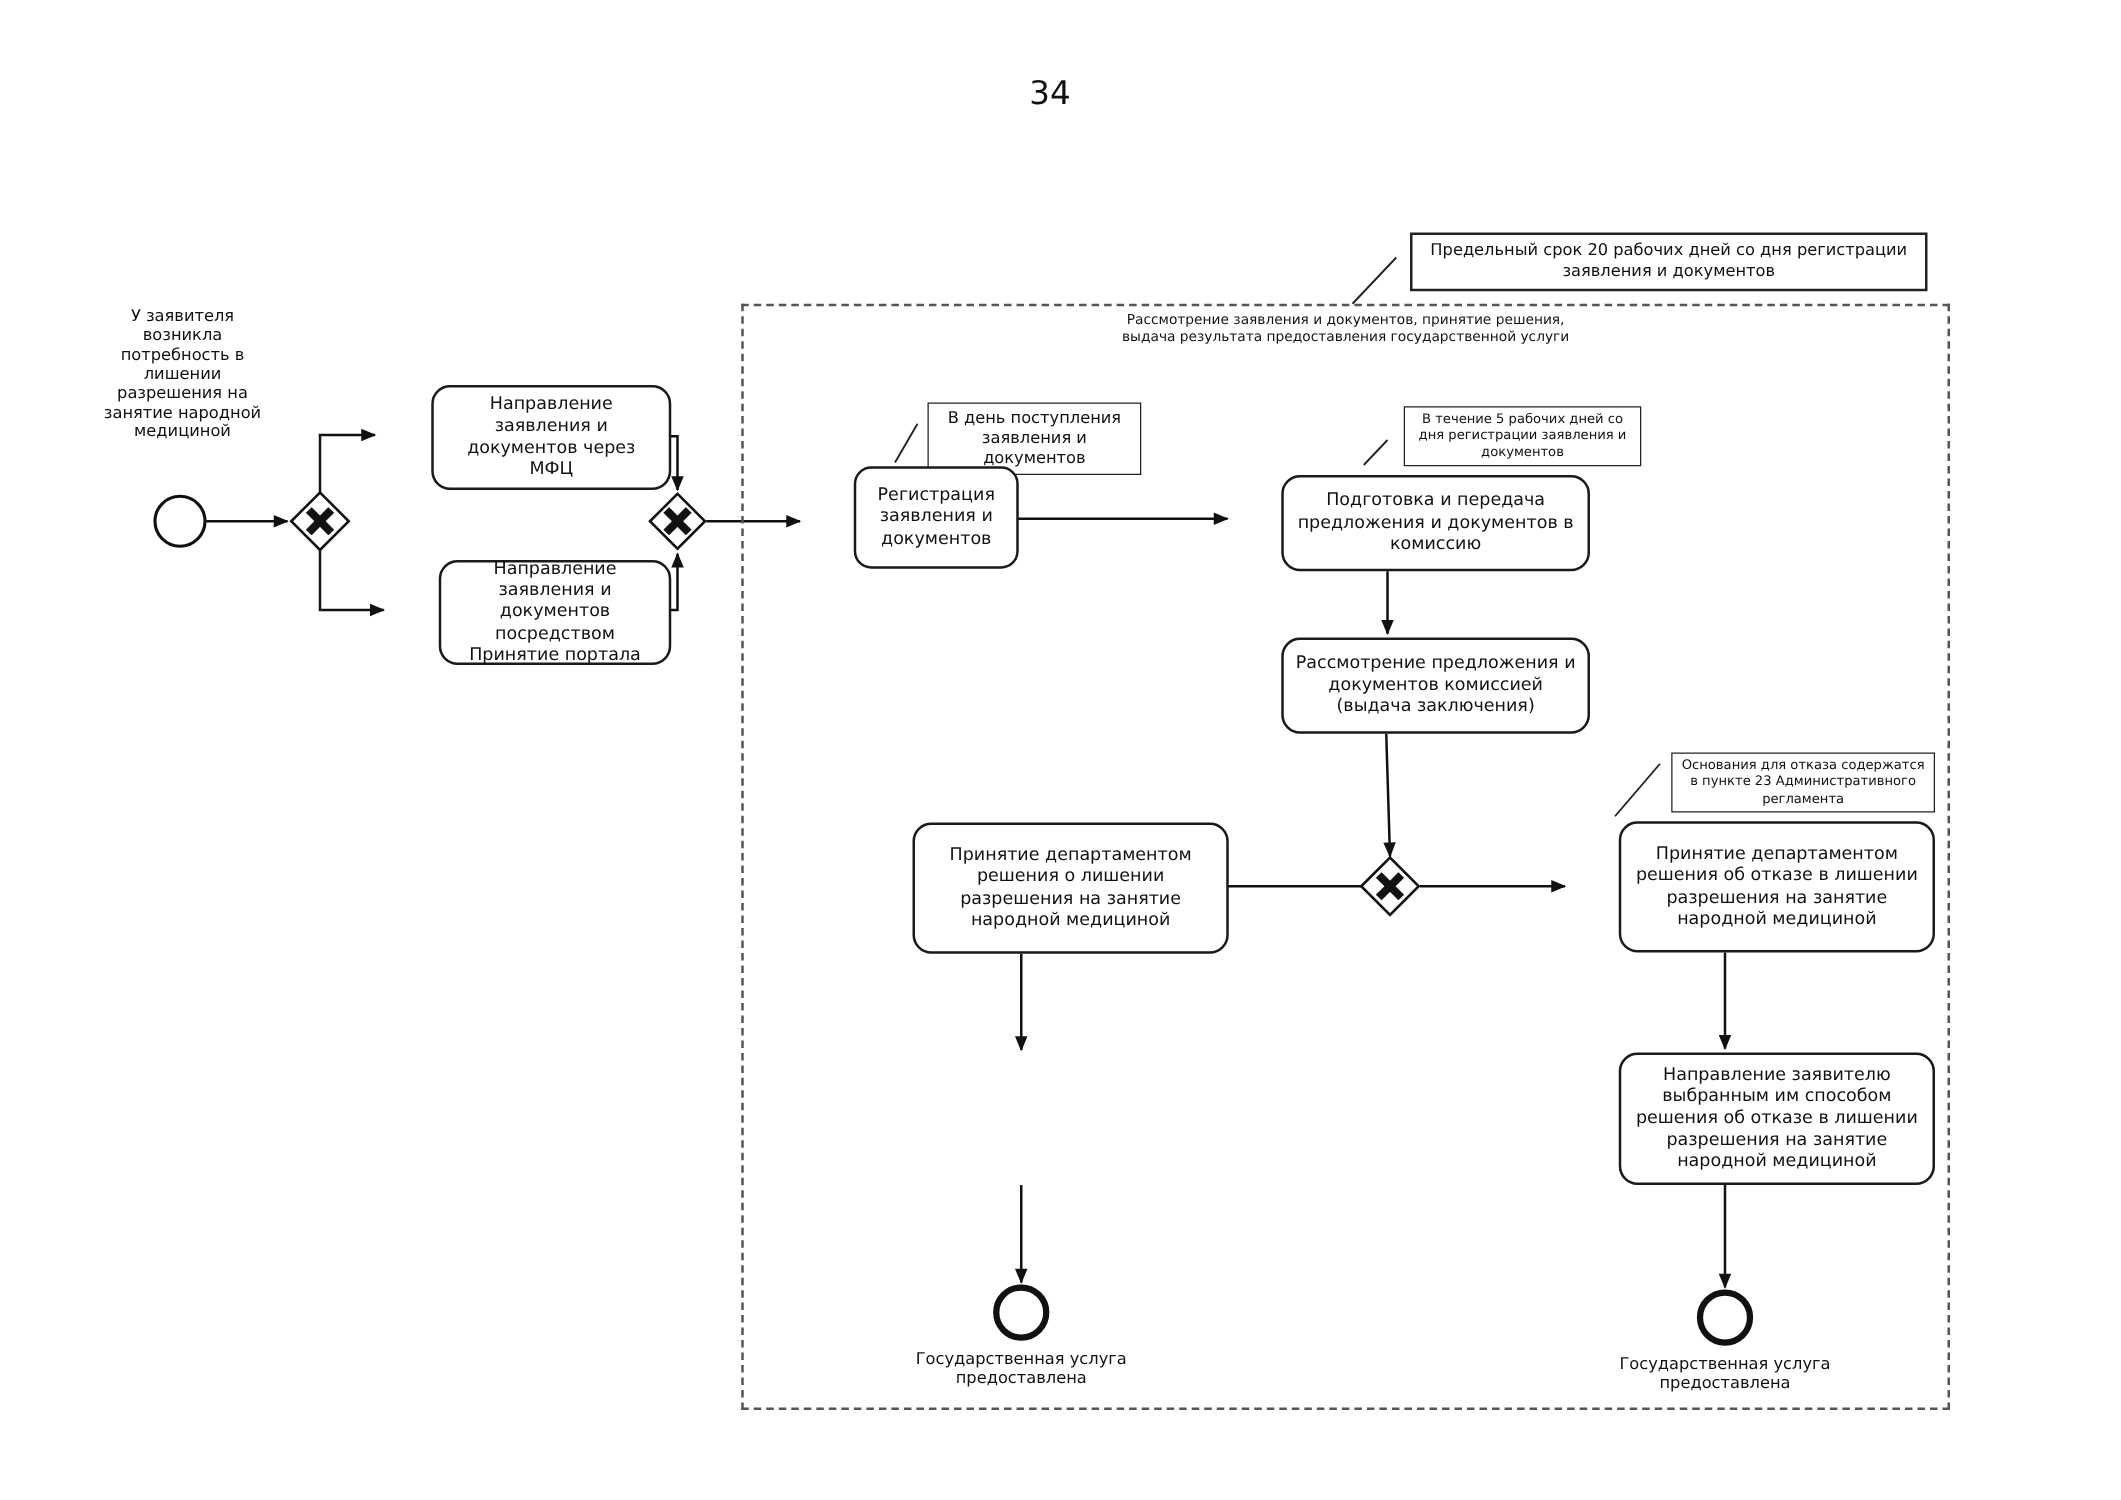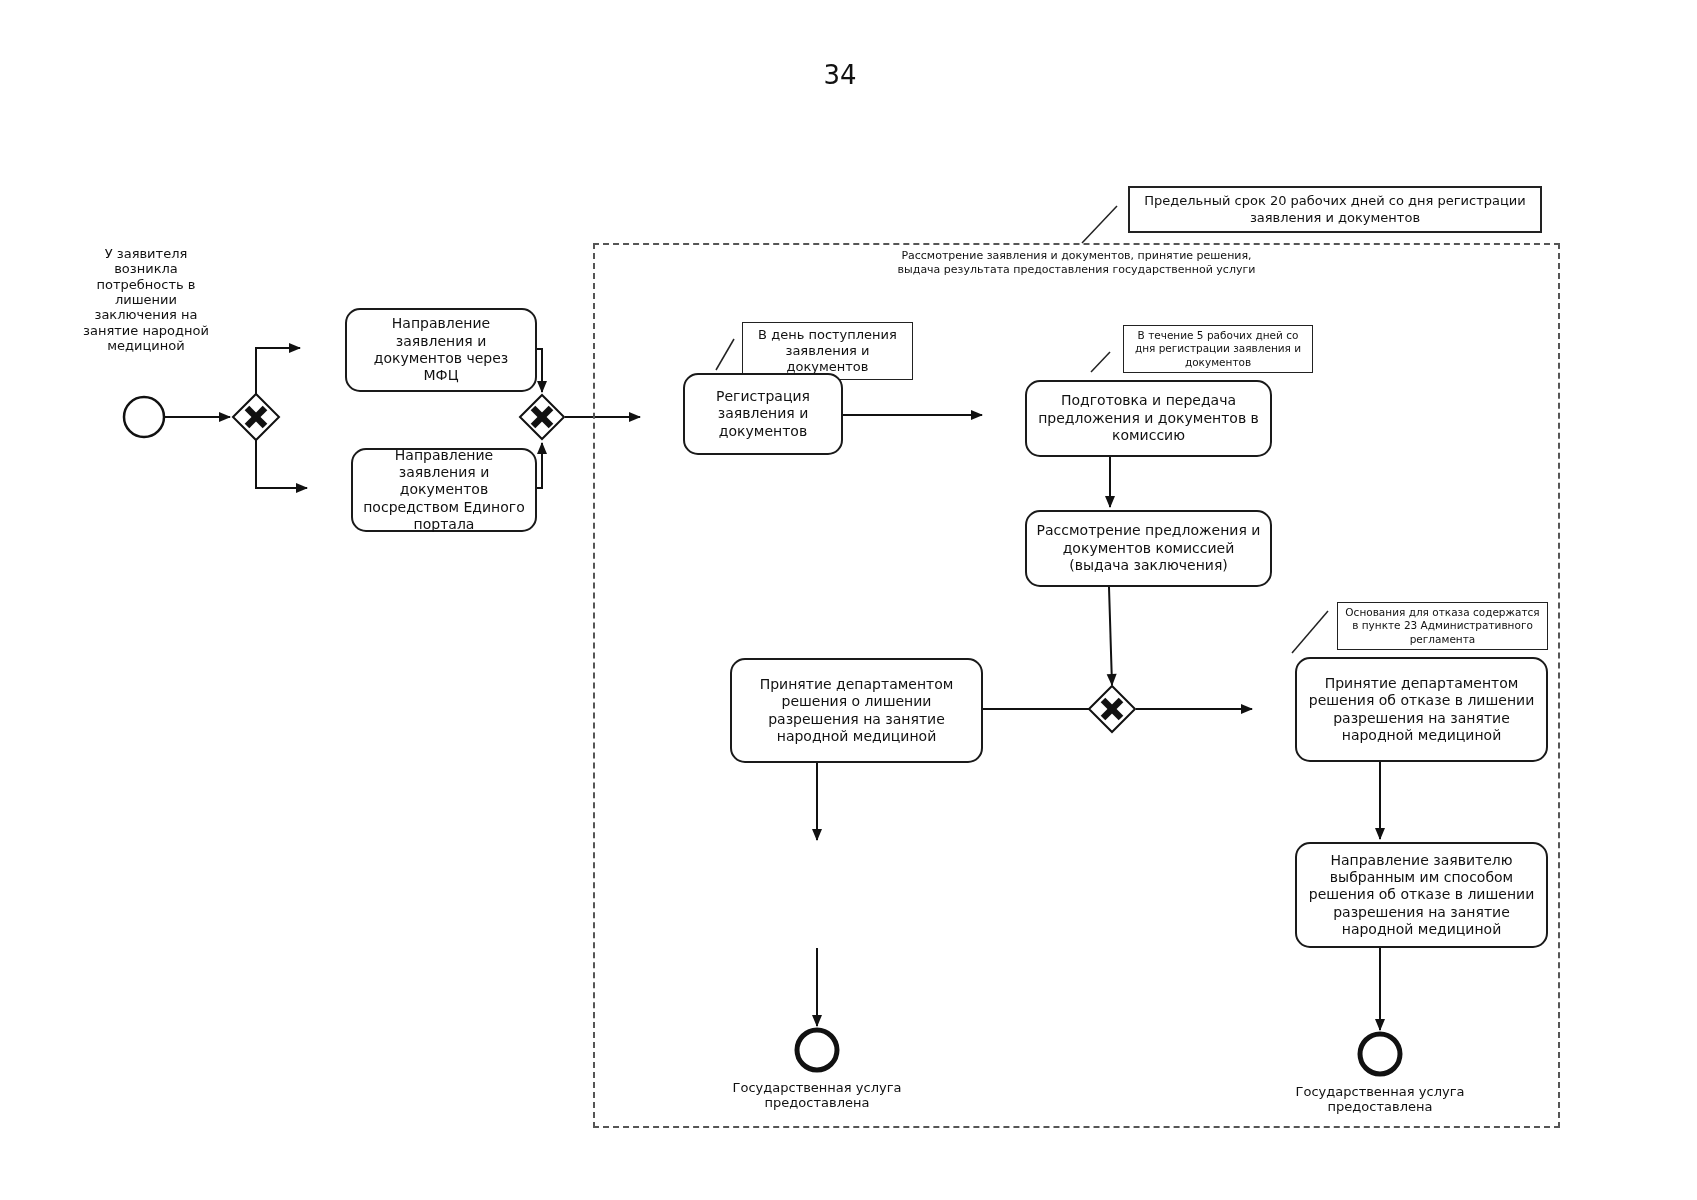--- a/index.html
+++ b/index.html
@@ -26,21 +26,21 @@
   #page-number{left:800px;top:60px;width:80px;font-size:26px;text-align:center;}
   #start-label{left:72px;top:246px;width:148px;font-size:13px;}
   #task-mfc{left:305px;top:308px;width:192px;height:84px;}
   #task-portal{left:311px;top:448px;width:186px;height:84px;}
   #subprocess{
     left:593px;top:243px;width:967px;height:885px;
     border:2px dashed #555;background:transparent;z-index:0;position:absolute;box-sizing:border-box;
   }
   #subprocess-title{left:593px;top:249px;width:967px;font-size:11px;line-height:1.3;}
   #ann-deadline{left:1128px;top:186px;width:414px;height:47px;font-size:13px;border-width:2px;}
-  #task-registration{left:643px;top:373px;width:160px;height:82px;}
+  #task-registration{left:643px;top:373px;width:132px;height:82px;border-radius:14px;}
   #ann-receipt{left:742px;top:322px;width:171px;height:58px;font-size:13px;}
   #task-preparation{left:985px;top:380px;width:247px;height:77px;}
   #ann-5days{left:1123px;top:325px;width:190px;height:48px;font-size:10.5px;}
   #task-review{left:985px;top:510px;width:247px;height:77px;}
   #task-decision-revoke{left:690px;top:658px;width:253px;height:105px;}
   #task-decision-refuse{left:1255px;top:657px;width:253px;height:105px;}
   #ann-grounds{left:1337px;top:602px;width:211px;height:48px;font-size:10.5px;}
   #task-notify-revoke{left:690px;top:843px;width:253px;height:105px;}
   #task-notify-refuse{left:1255px;top:842px;width:253px;height:106px;}
   #end-label-left{left:717px;top:1080px;width:200px;font-size:13px;}
@@ -102,35 +102,35 @@
       <line x1="1103" y1="700" x2="1121" y2="718" stroke="#111" stroke-width="6.5"></line>
       <line x1="1103" y1="718" x2="1121" y2="700" stroke="#111" stroke-width="6.5"></line>
     </g>
 
     <circle cx="817" cy="1050" r="20" fill="#fff" stroke="#111" stroke-width="5"></circle>
     <circle cx="1380" cy="1054" r="20" fill="#fff" stroke="#111" stroke-width="5"></circle>
   </svg>
 
   <div id="page-number" class="label">34</div>
 
-  <div id="start-label" class="label">У заявителя возникла потребность в лишении заключения на занятие народной медициной</div>
+  <div id="start-label" class="label">У заявителя возникла потребность в лишении разрешения на занятие народной медициной</div>
 
   <div id="subprocess"></div>
   <div id="subprocess-title" class="label">
     <span style="display:block">Рассмотрение заявления и документов, принятие решения,</span>
     <span style="display:block">выдача результата предоставления государственной услуги</span>
   </div>
 
   <div id="ann-deadline" class="ann abs">Предельный срок 20 рабочих дней со дня регистрации заявления и документов</div>
   <div id="ann-receipt" class="ann abs">В день поступления заявления и документов</div>
   <div id="ann-5days" class="ann abs">В течение 5 рабочих дней со дня регистрации заявления и документов</div>
   <div id="ann-grounds" class="ann abs">Основания для отказа содержатся в пункте 23 Административного регламента</div>
 
   <div id="task-mfc" class="task abs">Направление заявления и документов через МФЦ</div>
-  <div id="task-portal" class="task abs">Направление заявления и документов посредством Единого портала</div>
+  <div id="task-portal" class="task abs">Направление заявления и документов посредством Принятие портала</div>
   <div id="task-registration" class="task abs">Регистрация заявления и документов</div>
   <div id="task-preparation" class="task abs">Подготовка и передача предложения и документов в комиссию</div>
   <div id="task-review" class="task abs">Рассмотрение предложения и документов комиссией (выдача заключения)</div>
   <div id="task-decision-revoke" class="task abs">Принятие департаментом решения о лишении разрешения на занятие народной медициной</div>
   <div id="task-decision-refuse" class="task abs">Принятие департаментом решения об отказе в лишении разрешения на занятие народной медициной</div>
   <div id="task-notify-refuse" class="task abs">Направление заявителю выбранным им способом решения об отказе в лишении разрешения на занятие народной медициной</div>
 
   <div id="end-label-left" class="label">Государственная услуга предоставлена</div>
   <div id="end-label-right" class="label">Государственная услуга предоставлена</div>
 

